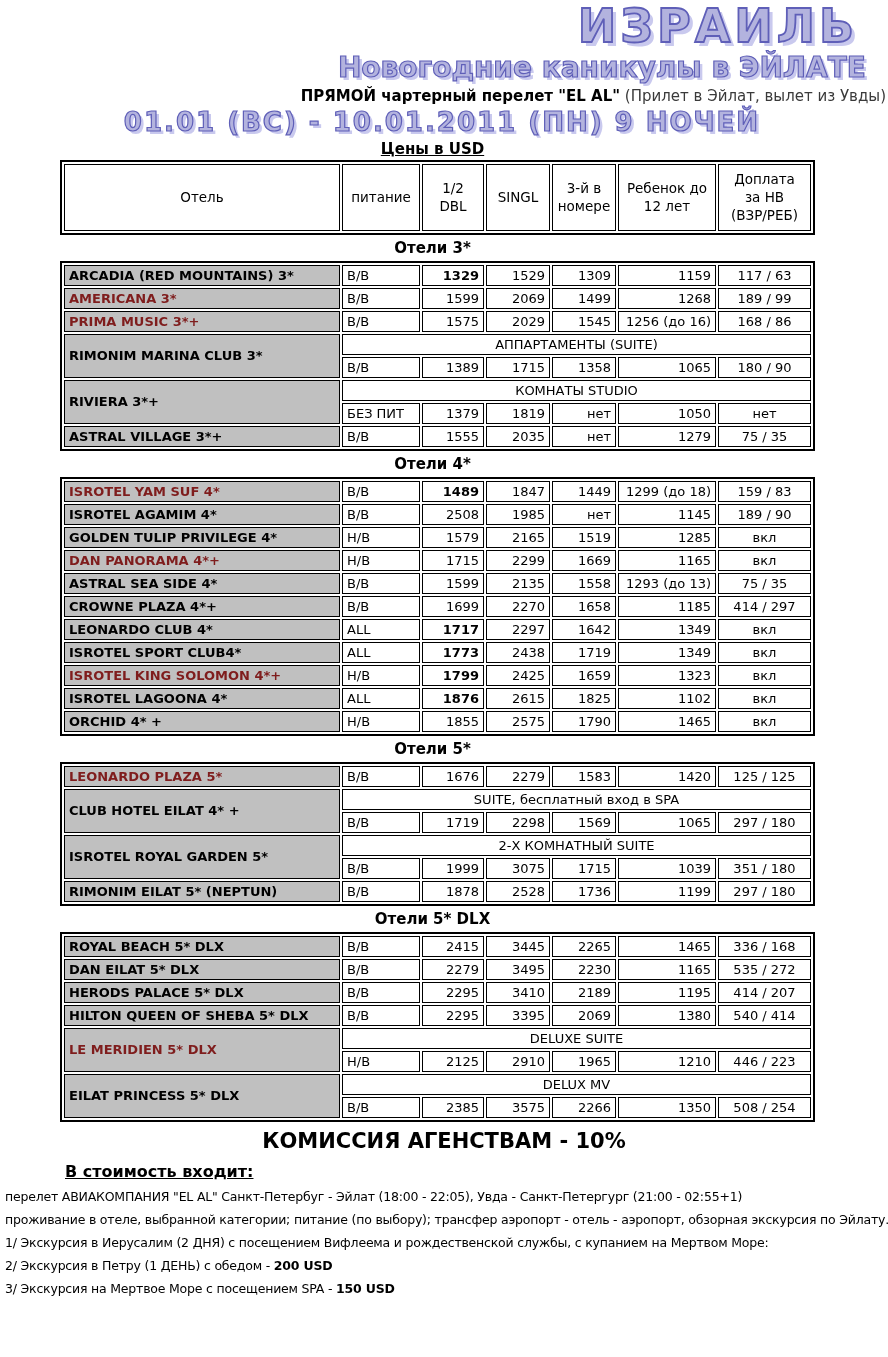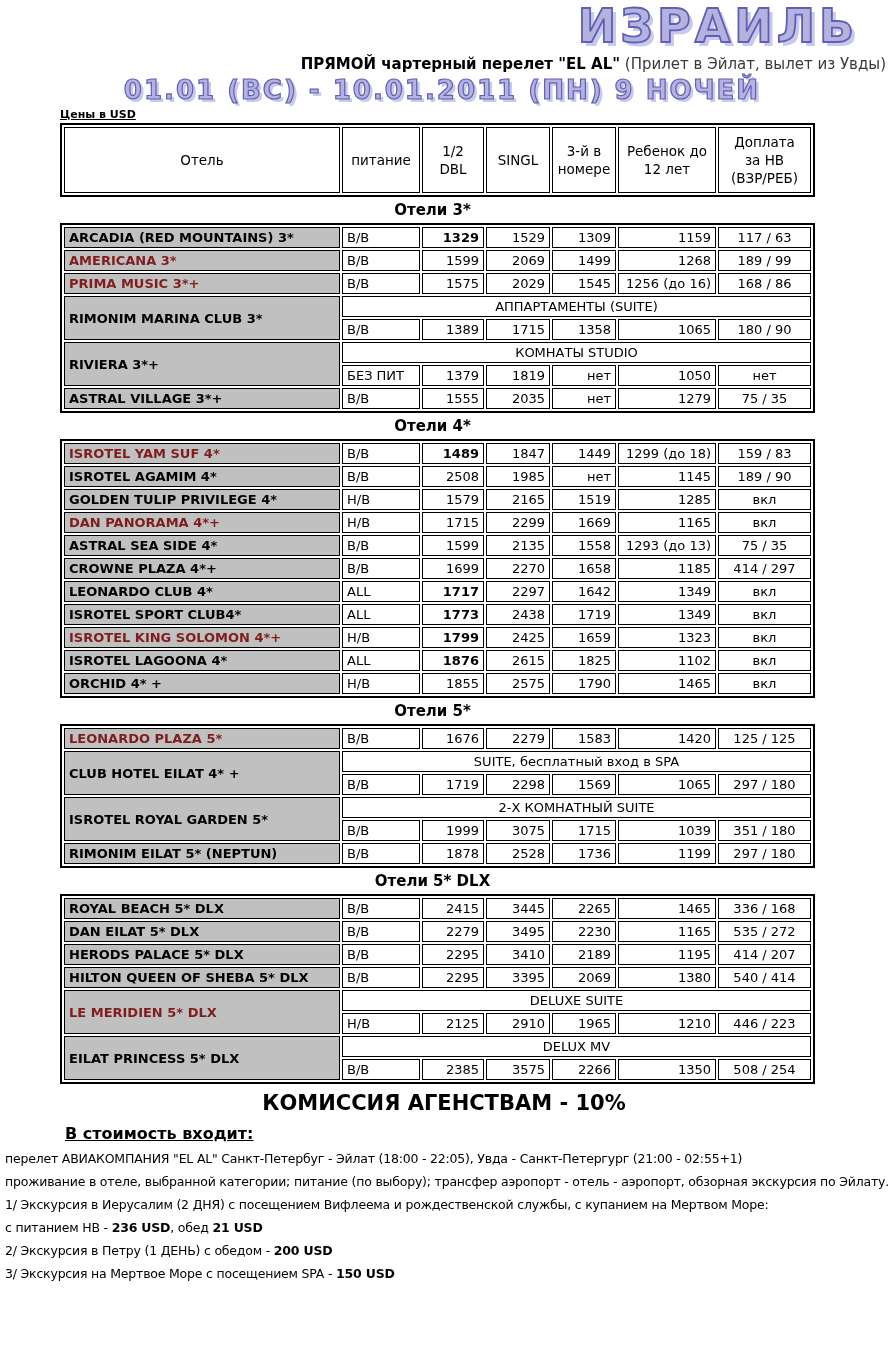--- a/index.html
+++ b/index.html
@@ -22,22 +22,22 @@
   .flight{text-align:right;padding-right:2px;font-size:15px;margin-top:3px;}
   .flight .b{font-weight:bold;}
   .flight .n{color:#3a3a3a;}
   .dates{
     text-align:center;padding-right:4px;font-size:26px;font-weight:bold;
     letter-spacing:2px;margin-top:2px;
     color:#b3b3de;-webkit-text-stroke:1.2px #5f5fb8;
     text-shadow:3px 3px 0 #c9c9ee;
   }
   .usd{
-    width:745px;margin:3px 0 2px 60px;
-    font-weight:bold;text-decoration:underline;font-size:11px;
+    width:745px;margin:3px 0 2px 60px;text-align:center;
+    font-weight:bold;text-decoration:underline;font-size:15px;
   }
   
   table.price{
     border-collapse:separate;border-spacing:2px;border:2px solid #000;
     table-layout:fixed;width:745px;margin-left:60px;background:#fff;
   }
   table.price th,table.price td{
     border:1px solid #000;padding:1px 4px;height:17px;font-size:13px;
     overflow:hidden;white-space:nowrap;vertical-align:middle;
   }
@@ -65,20 +65,21 @@
   }
   .f-line{margin:8px 0 8px 5px;font-size:12.5px;white-space:nowrap;letter-spacing:-0.2px;}
   .f-line .b{font-weight:bold;}
 </style>
 </head>
 <body>
 
 <div class="page">
 
   <div class="title">ИЗРАИЛЬ</div>
+  <div class="subtitle">Новогодние каникулы в ЭЙЛАТЕ</div>
   <div class="flight">
     <span class="b">ПРЯМОЙ чартерный перелет "EL AL"</span><span class="n"> (Прилет в Эйлат, вылет из Увды)</span>
   </div>
   <div class="dates">01.01 (ВС) - 10.01.2011 (ПН) 9 НОЧЕЙ</div>
   <div class="usd">Цены в USD</div>
 
   <table class="price">
     <colgroup>
       <col style="width:276px">
         <col style="width:78px">
@@ -429,19 +430,18 @@
   <div class="commission">КОМИССИЯ АГЕНСТВАМ - 10%</div>
 
   <div>
     <div class="f-heading">В стоимость входит:</div>
     <div id="included-lines">
         <div class="f-line">перелет АВИАКОМПАНИЯ "EL AL" Санкт-Петербуг - Эйлат (18:00 - 22:05), Увда - Санкт-Петергург (21:00 - 02:55+1)</div>
         <div class="f-line">проживание в отеле, выбранной категории; питание (по выбору); трансфер аэропорт - отель - аэропорт, обзорная экскурсия по Эйлату.</div>
       </div>
     <div id="extra-lines">
         <div class="f-line"><span>1/ Экскурсия в Иерусалим (2 ДНЯ) с посещением Вифлеема и рождественской службы, с купанием на Мертвом Море:</span></div>
-        <div class="f-line"><span>с питанием HB - </span><span class="b">236 USD</span><span>, обед </span><span class="b">21 USD</span></div>
         <div class="f-line"><span>2/ Экскурсия в Петру (1 ДЕНЬ) с обедом - </span><span class="b">200 USD</span></div>
         <div class="f-line"><span>3/ Экскурсия на Мертвое Море с посещением SPA -  </span><span class="b">150 USD</span></div>
       </div>
   </div>
 
 </div>
 
 </body></html>

